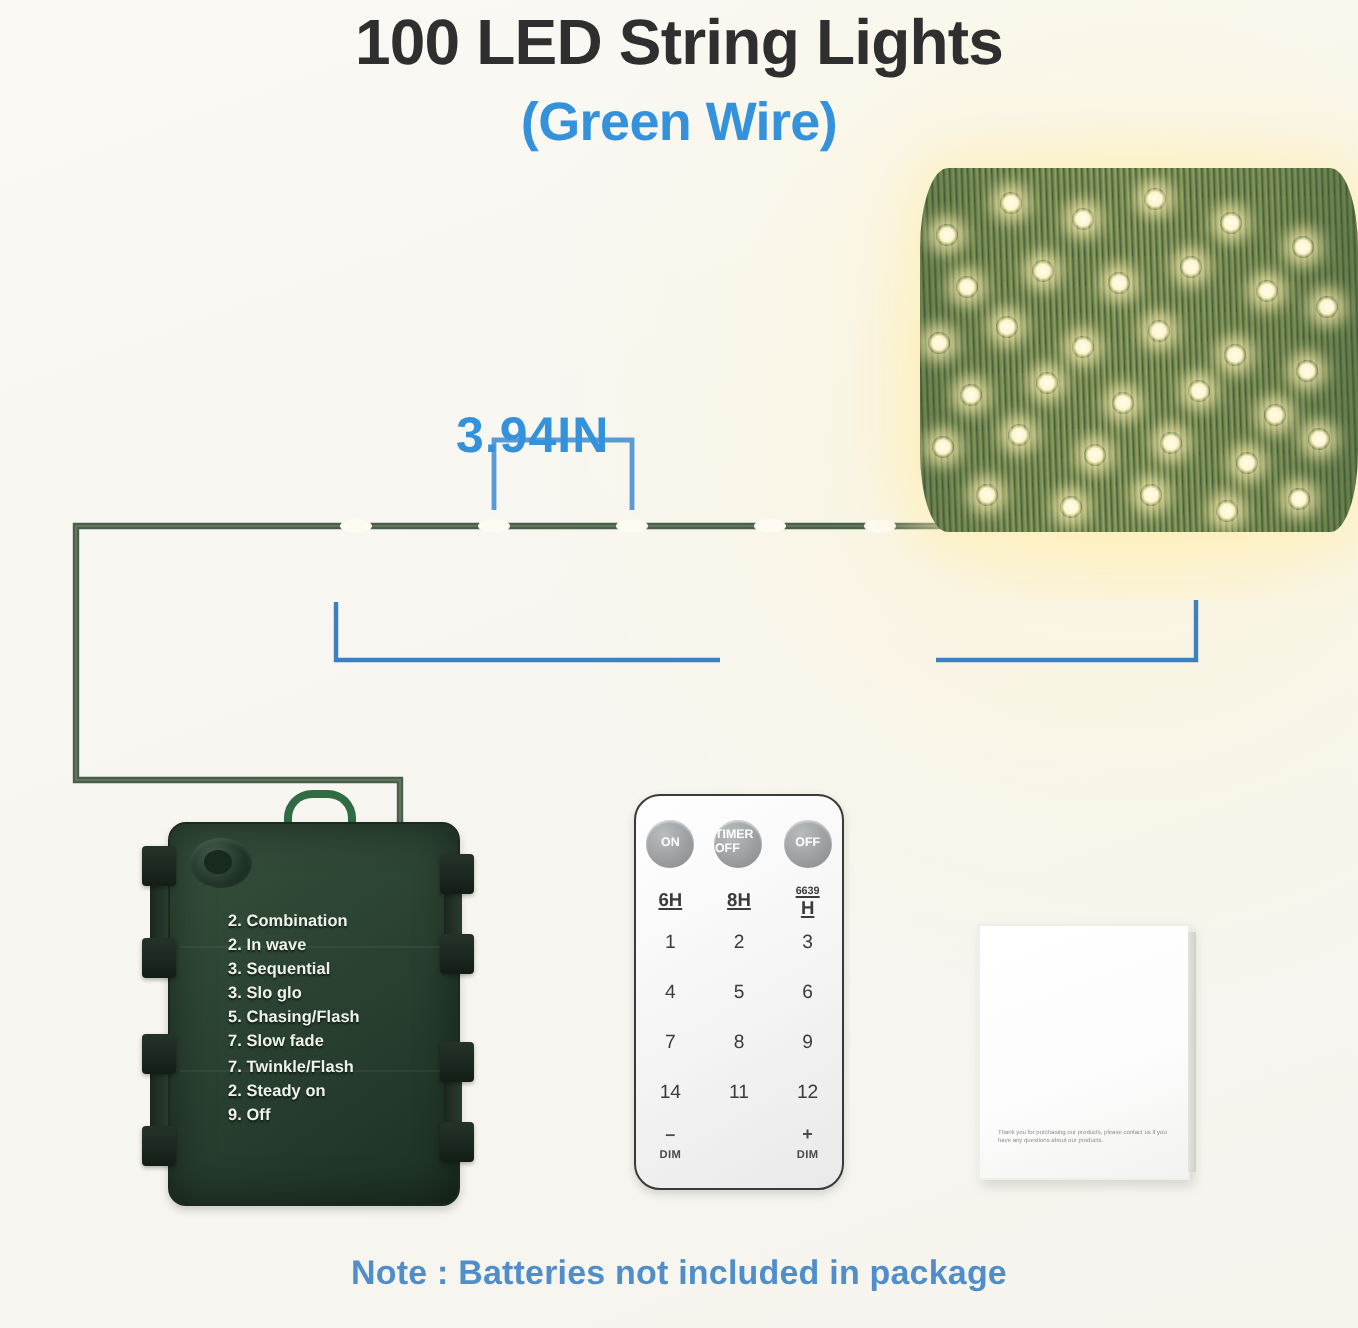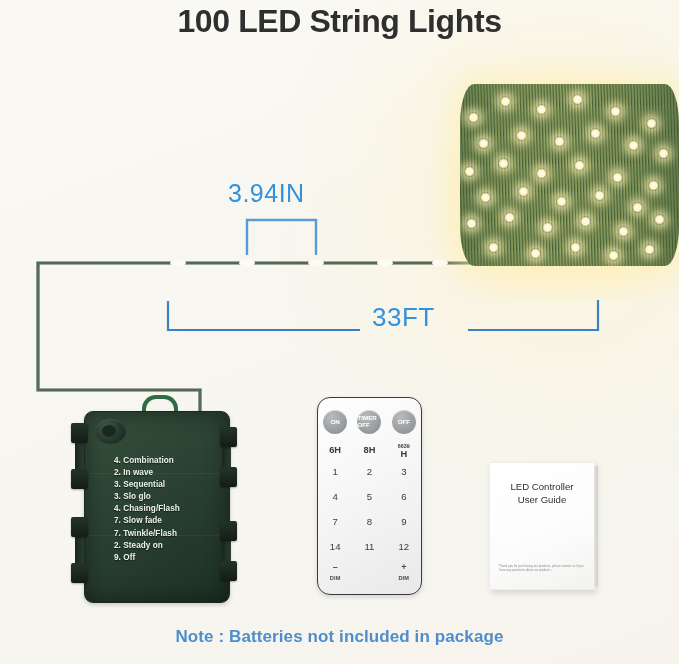--- a/index.html
+++ b/index.html
@@ -44,22 +44,23 @@
     color: #3492dc;
     letter-spacing: -0.3px;
     line-height: 36px;
     margin-top: 3px;
   }
 
   
   .dim-label {
     position: absolute;
     color: #3492dc;
-    font-weight: 400;
+    font-weight: 700;
     letter-spacing: 0.5px;
+    margin-top: 25px;
   }
   #label-in {
     left: 228px;
     top: 179px;
     font-size: 25px;
   }
   #label-ft {
     left: 372px;
     top: 302px;
     font-size: 26px;
@@ -232,20 +233,21 @@
     font-size: 9.6px;
     font-weight: 400;
   }
   .rm-timer {
     width: 26px;
     text-align: center;
     color: #3b3b3b;
     font-size: 9.3px;
     font-weight: 600;
     line-height: 8px;
+    text-decoration: underline;
   }
   .rm-timer .tiny {
     display: block;
     font-size: 5.4px;
     font-weight: 700;
   }
   .rm-dim {
     width: 26px;
     text-align: center;
     color: #4a4a4a;
@@ -307,20 +309,21 @@
     letter-spacing: 0.1px;
   }
 </style>
 </head>
 <body>
 
 <div id="stage">
 
   <div class="title-wrap">
     <div class="title-main">100 LED String Lights</div>
+    <div class="title-sub">(Green Wire)</div>
   </div>
 
   <svg id="art" width="679" height="664">
 
     <g>
       <path d="M 479 263 L 38 263 L 38 390 L 200 390 L 200 412" fill="none" stroke="#4a5f4a" stroke-width="3.2" stroke-linejoin="miter"></path>
       <path d="M 479 263 L 38 263 L 38 390 L 200 390 L 200 412" fill="none" stroke="#6d8268" stroke-width="1.1" stroke-linejoin="miter" opacity="0.65"></path>
     </g>
 
     <g>
@@ -335,21 +338,20 @@
       <path d="M 247 255 L 247 220 L 316 220 L 316 255" fill="none" stroke="#5b9bd5" stroke-width="2.4" stroke-linejoin="miter"></path>
     </g>
 
     <g>
       <path d="M 168 301 L 168 330 L 360 330" fill="none" stroke="#3b7fc4" stroke-width="2.2" stroke-linejoin="miter"></path>
       <path d="M 468 330 L 598 330 L 598 300" fill="none" stroke="#3b7fc4" stroke-width="2.2" stroke-linejoin="miter"></path>
     </g>
   </svg>
 
   <div class="dim-label" id="label-in">3.94IN</div>
-  <div class="dim-label" id="label-ft">33FT</div>
 
   <div id="coil">
     <div class="coil-glow"></div>
     <div class="coil-body"></div>
     <div class="bulb" style="left:8px;  top:28px;"></div>
     <div class="bulb" style="left:40px; top:12px;"></div>
     <div class="bulb" style="left:76px; top:20px;"></div>
     <div class="bulb" style="left:112px;top:10px;"></div>
     <div class="bulb" style="left:150px;top:22px;"></div>
     <div class="bulb" style="left:186px;top:34px;"></div>
@@ -385,25 +387,25 @@
 
   <div id="battery-box">
     <div class="bb-hook"></div>
     <div class="bb-shell"></div>
     <div class="bb-seam" style="top:62px;"></div>
     <div class="bb-seam" style="top:124px;"></div>
     <div class="bb-dial">
       <div class="bb-dial-inner"></div>
     </div>
     <div class="bb-modes">
-      <div>4. Combination</div>
+      <div>2. Combination</div>
       <div>2. In wave</div>
       <div>3. Sequential</div>
       <div>3. Slo glo</div>
-      <div>4. Chasing/Flash</div>
+      <div>5. Chasing/Flash</div>
       <div>7. Slow fade</div>
       <div>7. Twinkle/Flash</div>
       <div>2. Steady on</div>
       <div>9. Off</div>
     </div>
 
     <div class="clip-rail" style="left:-9px; top:18px;"></div>
     <div class="clip" style="left:-13px;top:12px;"></div>
     <div class="clip" style="left:-13px;top:58px;"></div>
     <div class="clip-rail" style="left:-9px; top:112px;"></div>
@@ -463,22 +465,18 @@
       <div class="rm-dim" style="visibility:hidden;"></div>
       <div class="rm-dim">
         <span class="sign">+</span>
         <span class="word">DIM</span>
       </div>
     </div>
   </div>
 
   <div id="guide">
     <div class="guide-spine"></div>
-    <div class="guide-title">
-      <div>LED Controller</div>
-      <div>User Guide</div>
-    </div>
     <div class="guide-fine">Thank you for purchasing our products, please contact us if you have any questions about our products.</div>
   </div>
 
   <div id="note">Note : Batteries not included in package</div>
 
 </div>
 
 </body></html>

